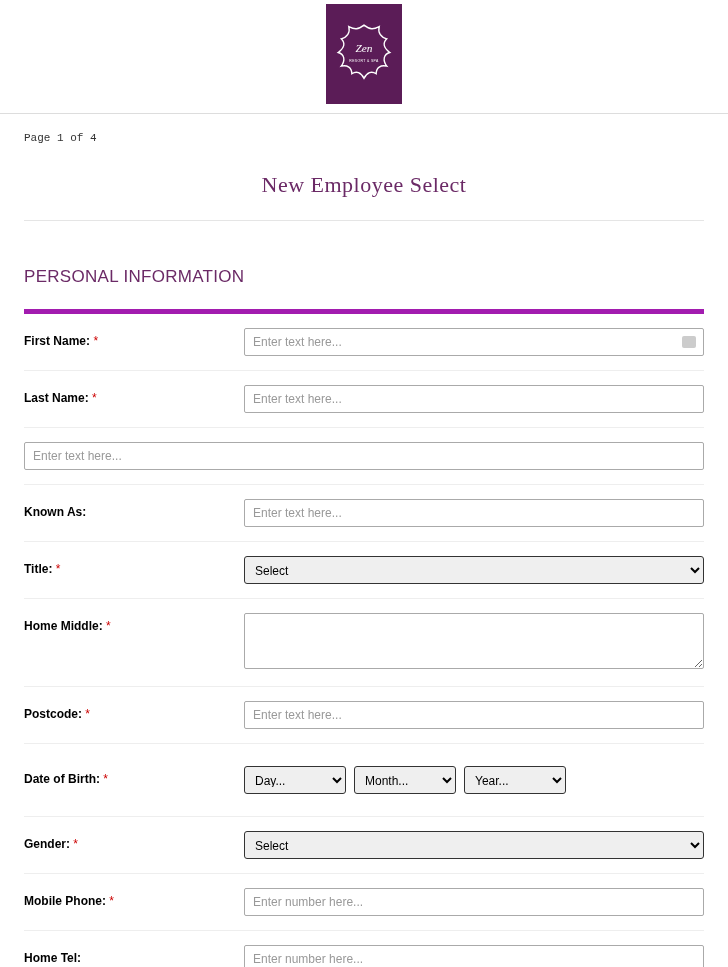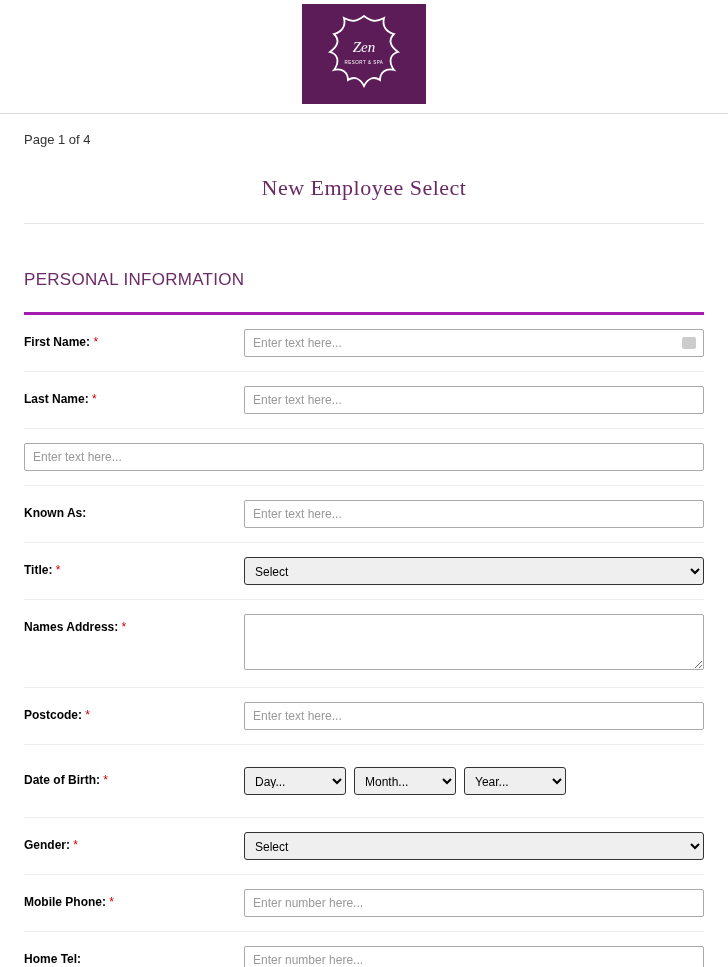--- a/index.html
+++ b/index.html
@@ -13,51 +13,52 @@
     width: 728px;
     margin: 0 auto;
     background: #fff;
   }
   .header {
     border-bottom: 1px solid #ddd;
     padding: 4px 0 6px;
     text-align: center;
   }
   .logo {
-    width: 124px;
+    width: 76px;
     height: 100px;
     background: #5b1c57;
     display: inline-block;
     position: relative;
   }
   .logo svg { width: 100%; height: 100%; }
   .content {
     padding: 0 24px;
   }
   .page-indicator {
-    font-size: 13px;
+    font-size: 11px;
     color: #333;
     padding: 18px 0 10px;
+    font-family: Liberation Mono, monospace;
   }
   .form-title {
     text-align: center;
     font-size: 22px;
     color: #6b2a66;
     font-weight: 400;
     padding: 18px 0 22px;
     border-bottom: 1px solid #e5e5e5;
     font-family: Georgia, 'Times New Roman', serif;
     letter-spacing: 0.5px;
   }
   .section-title {
     font-size: 17px;
     color: #6b2a66;
     font-weight: 400;
     padding: 46px 0 22px;
-    border-bottom: 3px solid #a21caf;
+    border-bottom: 5px solid #a21caf;
     letter-spacing: 0.3px;
   }
   .field-row {
     display: flex;
     align-items: flex-start;
     padding: 14px 0;
     border-bottom: 1px solid #eee;
   }
   .field-row:first-of-type { margin-top: 18px; }
   .field-label {
@@ -196,21 +197,21 @@
       </div>
       <div class="field-input">
         <select class="full">
           <option>Select</option>
         </select>
       </div>
     </div>
 
     <div class="field-row">
       <div class="field-label">
-        <span>Names Address:</span>
+        <span>Home Middle:</span>
         <span class="req">*</span>
       </div>
       <div class="field-input">
         <textarea style=""></textarea>
       </div>
     </div>
 
     <div class="field-row">
       <div class="field-label">
         <span>Postcode:</span>

